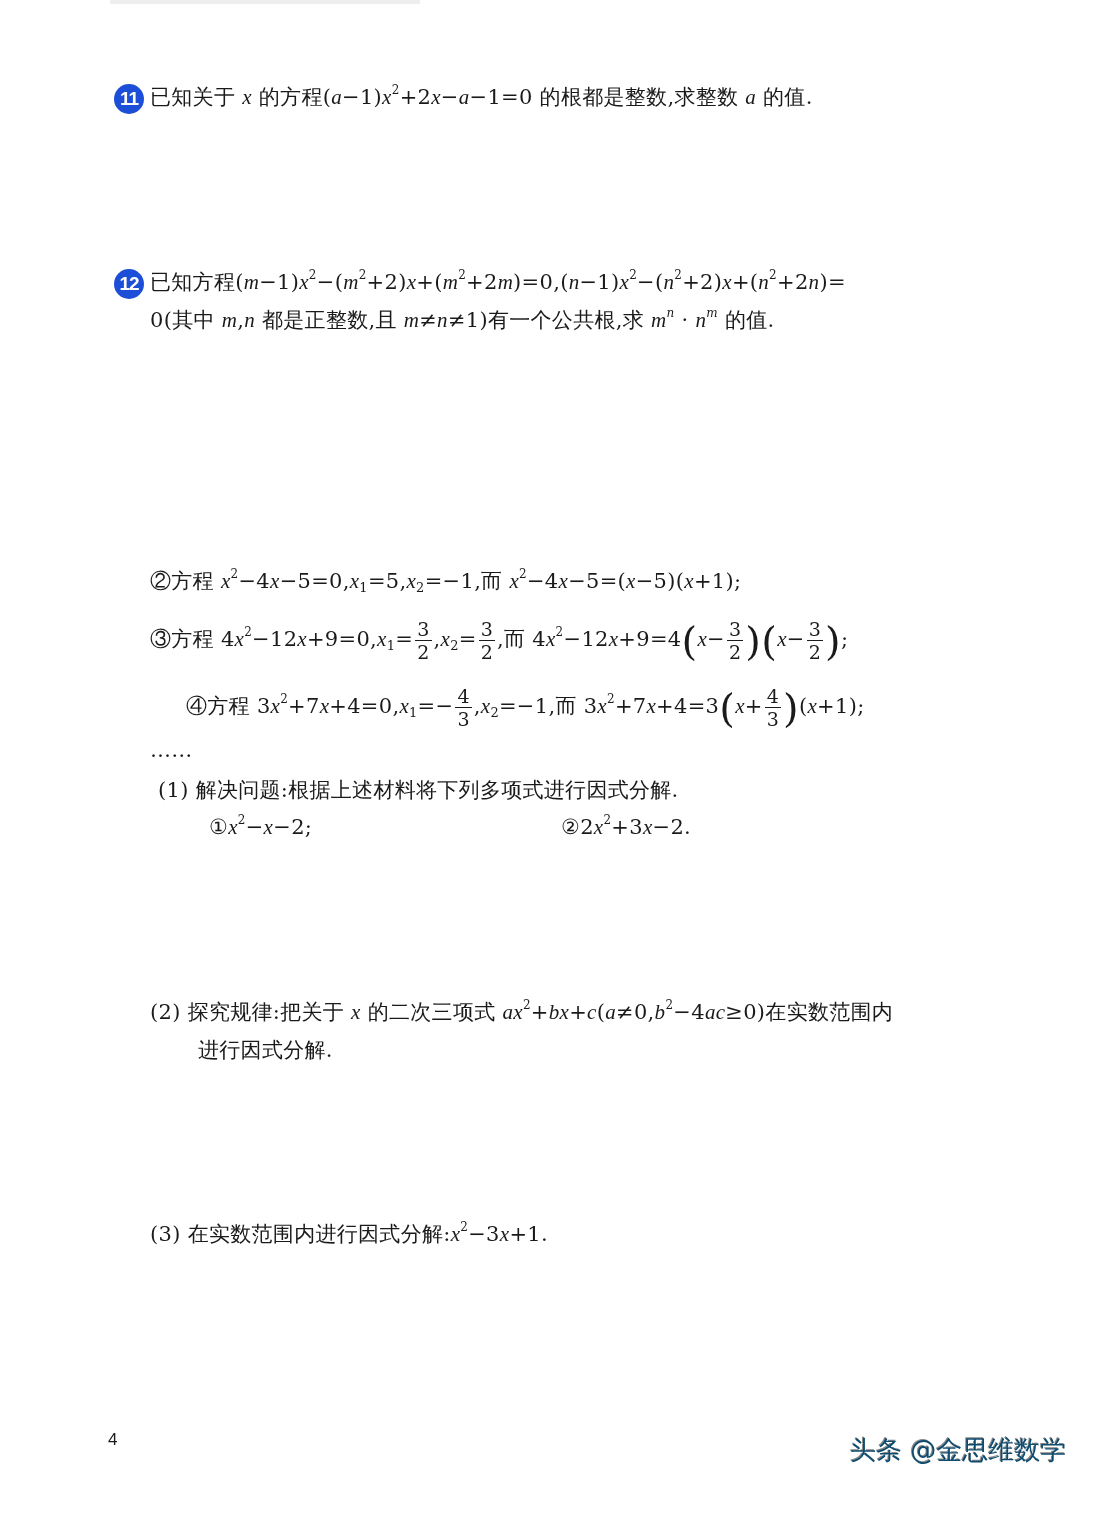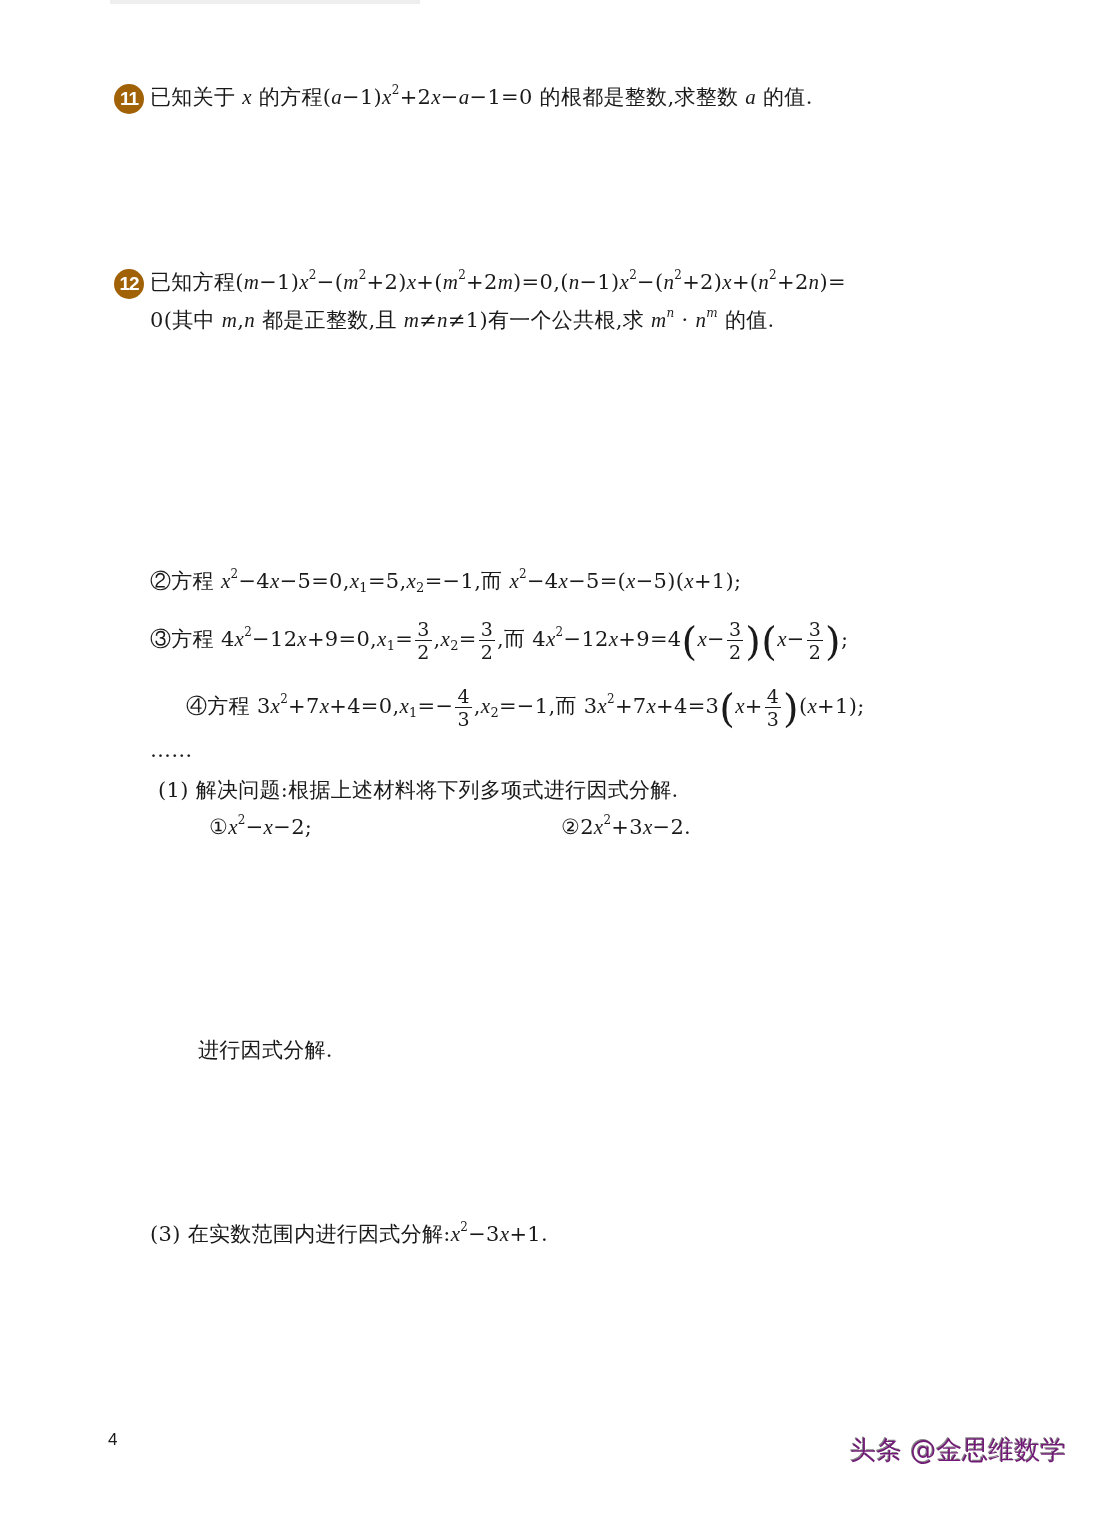--- a/index.html
+++ b/index.html
@@ -1,32 +1,32 @@
 <!DOCTYPE html>
 <html><head>
 <meta charset="utf-8">
 <style>
   html, body { margin:0; padding:0; background:#ffffff; }
   body { width:1106px; height:1518px; position:relative; overflow:hidden;
          font-family:"DejaVu Serif", "Liberation Serif", serif; color:#1a1a1a; }
   .page { position:absolute; left:0; top:0; width:1106px; height:1518px; }
   .line { position:absolute; font-size:21px; line-height:30px; white-space:nowrap; letter-spacing:0.3px; }
-  .badge { display:inline-block; width:30px; height:30px; border-radius:50%; background:#a16207;
+  .badge { display:inline-block; width:30px; height:30px; border-radius:50%; background:#1d4ed8;
            color:#fff; font-family:"Liberation Sans", sans-serif; font-size:19px; font-weight:bold;
            text-align:center; line-height:30px; letter-spacing:-1px; vertical-align:middle; margin-right:6px; }
   i.m { font-family:"Liberation Serif", serif; font-style:italic; }
   sup { font-size:12px; vertical-align:10px; line-height:0; }
   sub { font-size:13px; vertical-align:-4px; line-height:0; }
   .frac { display:inline-block; vertical-align:middle; text-align:center; font-size:19px; line-height:22px; margin:0 2px; }
   .frac .num { display:block; border-bottom:1.3px solid #1a1a1a; padding:0 2px; }
   .frac .den { display:block; padding:0 2px; }
   .bigp { font-size:40px; font-weight:200; vertical-align:middle; line-height:0; }
   .pagenum { position:absolute; left:108px; top:1430px; font-family:"Liberation Sans", sans-serif; font-size:17px; }
   .watermark { position:absolute; left:850px; top:1433px; font-family:"DejaVu Sans", sans-serif; font-size:26px;
-               color:#701a75; text-shadow:1px 1px 0 #fff, -1px -1px 0 #888; }
+               color:#0c4a6e; text-shadow:1px 1px 0 #fff, -1px -1px 0 #888; }
   .faint-top { position:absolute; left:110px; top:0; width:310px; height:4px; background:#eee; }
 </style>
 </head>
 <body>
 
 <div class="page">
   <div class="faint-top"></div>
 
   <div class="line" style="left:114px; top:82px;">
     <span class="badge">11</span><span>已知关于 <i class="m">x</i> 的方程(<i class="m">a</i>−1)<i class="m">x</i><sup>2</sup>+2<i class="m">x</i>−<i class="m">a</i>−1=0 的根都是整数,求整数 <i class="m">a</i> 的值.</span>
@@ -55,20 +55,24 @@
     <span>(1)</span>
     <span>解决问题:根据上述材料将下列多项式进行因式分解.</span>
   </div>
   <div class="line" style="left:193px; top:812px;margin-left:16px;">
     ①<i class="m">x</i><sup>2</sup>−<i class="m">x</i>−2;
   </div>
   <div class="line" style="left:561px; top:812px;">
     ②2<i class="m">x</i><sup>2</sup>+3<i class="m">x</i>−2.
   </div>
 
+  <div class="line" style="left:150px; top:997px;">
+    <span>(2)</span>
+    <span>探究规律:把关于 <i class="m">x</i> 的二次三项式 <i class="m">ax</i><sup>2</sup>+<i class="m">bx</i>+<i class="m">c</i>(<i class="m">a</i>≠0,<i class="m">b</i><sup>2</sup>−4<i class="m">ac</i>≥0)在实数范围内</span>
+  </div>
   <div class="line" style="left:198px; top:1035px;">进行因式分解.</div>
 
   <div class="line" style="left:150px; top:1219px;">
     <span>(3)</span>
     <span>在实数范围内进行因式分解:<i class="m">x</i><sup>2</sup>−3<i class="m">x</i>+1.</span>
   </div>
 
   <div class="pagenum">4</div>
   <div class="watermark">头条 @金思维数学</div>
 </div>

